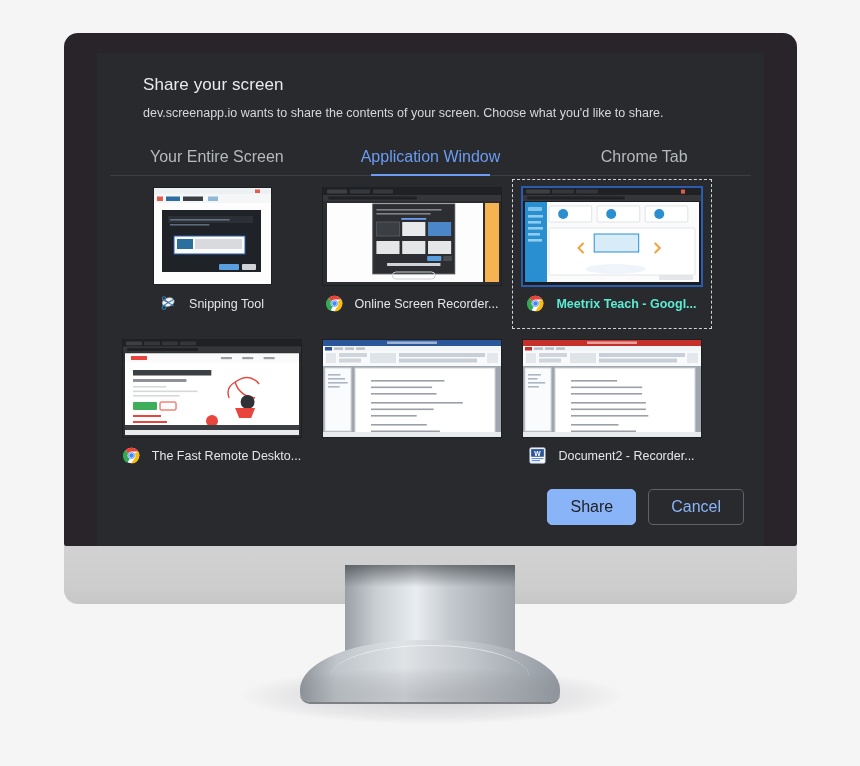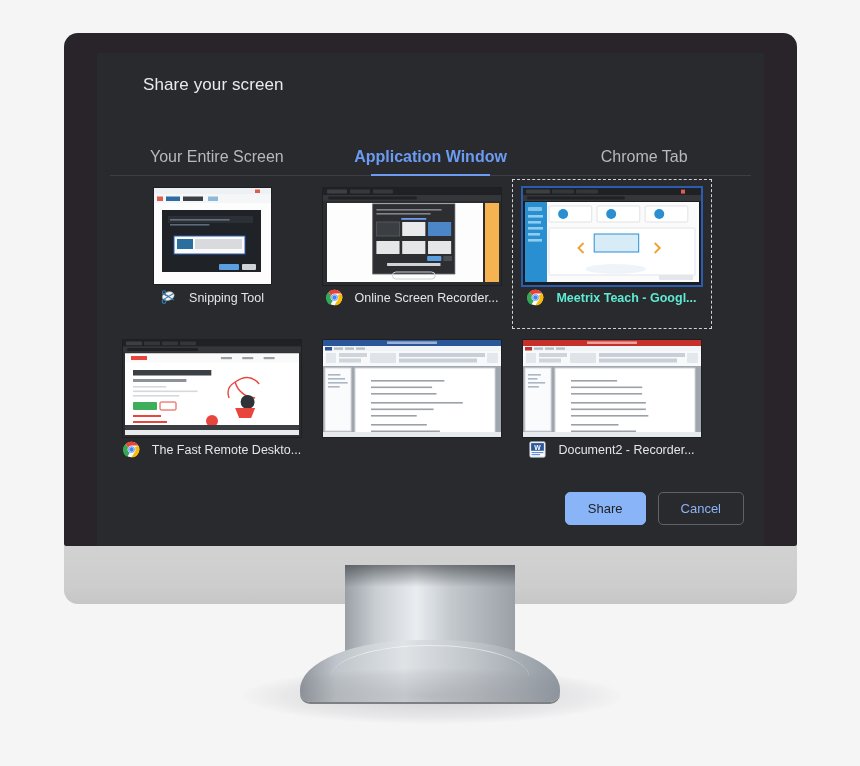--- a/index.html
+++ b/index.html
@@ -69,21 +69,21 @@
   
   #tabs {
     position: absolute; left: 13px; top: 90px; width: 641px; height: 32px;
     display: flex; align-items: flex-end;
     border-bottom: 1px solid #3b3e42;
   }
   .tab {
     flex: 1; text-align: center; font-size: 16px;
     color: #b6b9bd; padding-bottom: 9px; position: relative; cursor: pointer;
   }
-  .tab.active { color: #6b9bf2; font-weight: bold; }
+  .tab.active { color: #6b9bf2; font-weight: normal; }
   .tab.active:after {
     content:""; position: absolute; left: 22%; right: 22%; bottom: -1px;
     height: 2px; background: #6b9bf2;
   }
 
   
   #grid {
     position: absolute; left: 13px; top: 126px; width: 625px; height: 305px;
   }
   .cell {
@@ -96,50 +96,51 @@
     display: flex; align-items: center; justify-content: center;
     margin-top: 4px;
   }
   .shot {
     position: relative; overflow: hidden; background: #fff;
     box-shadow: 0 0 0 1px rgba(0,0,0,.25);
   }
   .cell.selected .shot { box-shadow: 0 0 0 2px #2a5db0; }
   .caption {
     display: flex; align-items: center; gap: 12px;
-    font-size: 12.5px; color: #e3e5e8; 
+    font-size: 12.5px; color: #e3e5e8; margin-top: 6px;
     max-width: 186px; white-space: nowrap; overflow: hidden;
   }
   .cell.selected .caption { font-weight: bold; color: #5eead4; }
 
   
   .ico { width: 17px; height: 17px; flex: 0 0 17px; position: relative; }
   .ico svg { display: block; }
 
   
   #buttons { position: absolute; right: 20px; bottom: 28px; display: flex; gap: 12px; align-items: center; }
   .btn {
-    font-size: 13px; border-radius: 5px; padding: 8px 22px;
+    font-size: 16px; border-radius: 5px; padding: 8px 22px;
     cursor: pointer; font-family: "Liberation Sans", sans-serif;
   }
   #share-btn { background: #8ab4f8; color: #202124; border: 1px solid #8ab4f8; }
   #cancel-btn { background: transparent; color: #8ab4f8; border: 1px solid #5f6368; }
 </style>
 </head>
 <body>
 
 <div id="stage">
 
   <div id="monitor">
     <div id="bezel"></div>
 
     <div id="screen">
       <div id="dialog">
 
         <div class="dlg-title">Share your screen</div>
+        <div class="dlg-sub">dev.screenapp.io wants to share the contents of your screen. Choose what you'd like to share.</div>
 
         <div id="tabs">
             <div class="tab">Your Entire Screen</div>
             <div class="tab active">Application Window</div>
             <div class="tab">Chrome Tab</div>
           </div>
 
         <div id="grid">
             <div class="cell" style="left: 2px; top: 0px;">
               <div class="thumb">

